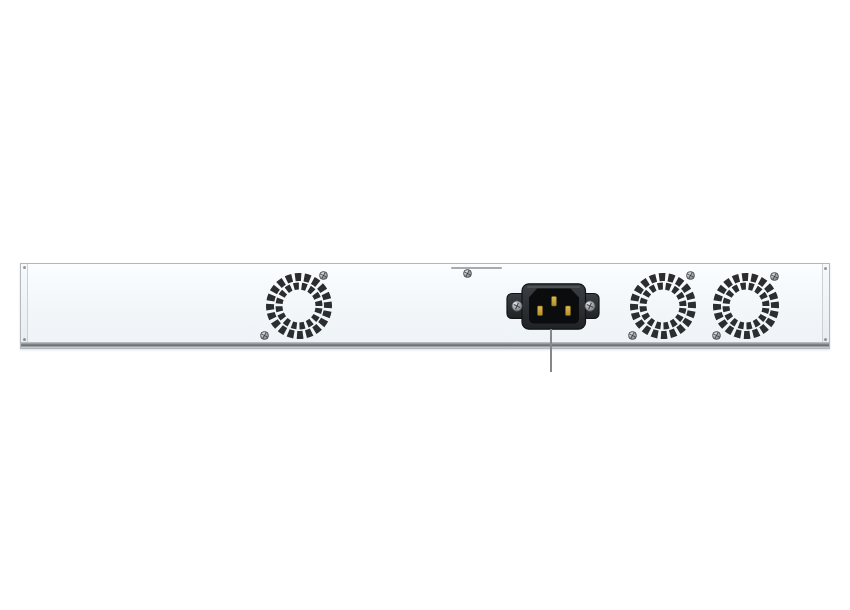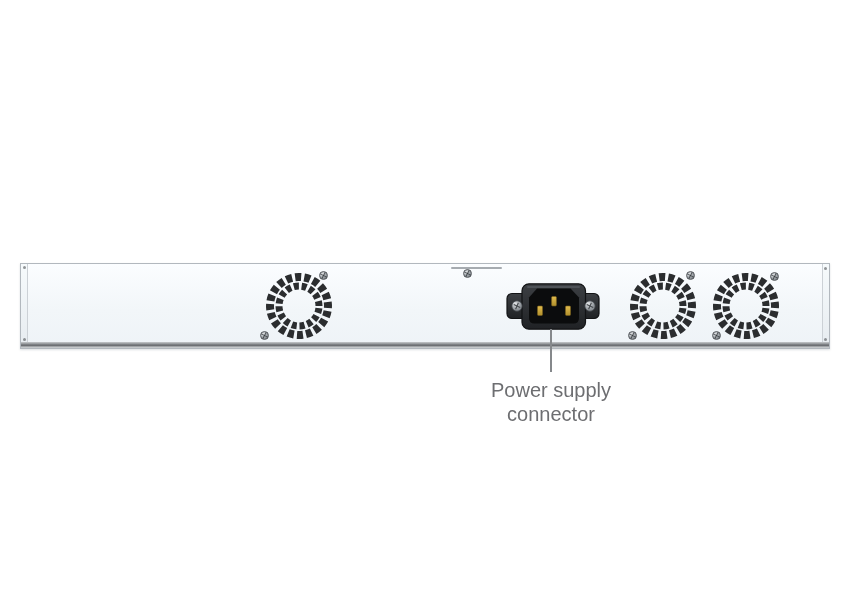--- a/index.html
+++ b/index.html
@@ -146,18 +146,14 @@
         <circle cx="84" cy="23" r="5.2" fill="url(#screwGrad)" stroke="#3f4347" stroke-width="0.8"></circle>
         <line x1="80.8" y1="21.6" x2="87.2" y2="24.4" stroke="#44484c" stroke-width="1.1"></line>
         <line x1="85.4" y1="19.8" x2="82.6" y2="26.2" stroke="#44484c" stroke-width="1.1"></line>
       </g>
     </svg>
 
     <div class="panel-bottom-edge"></div>
   </div>
 
   <div class="callout-line"></div>
-  <div class="callout-label">
-    <div>Power supply</div>
-    <div>connector</div>
-  </div>
 
 </div>
 
 </body></html>

